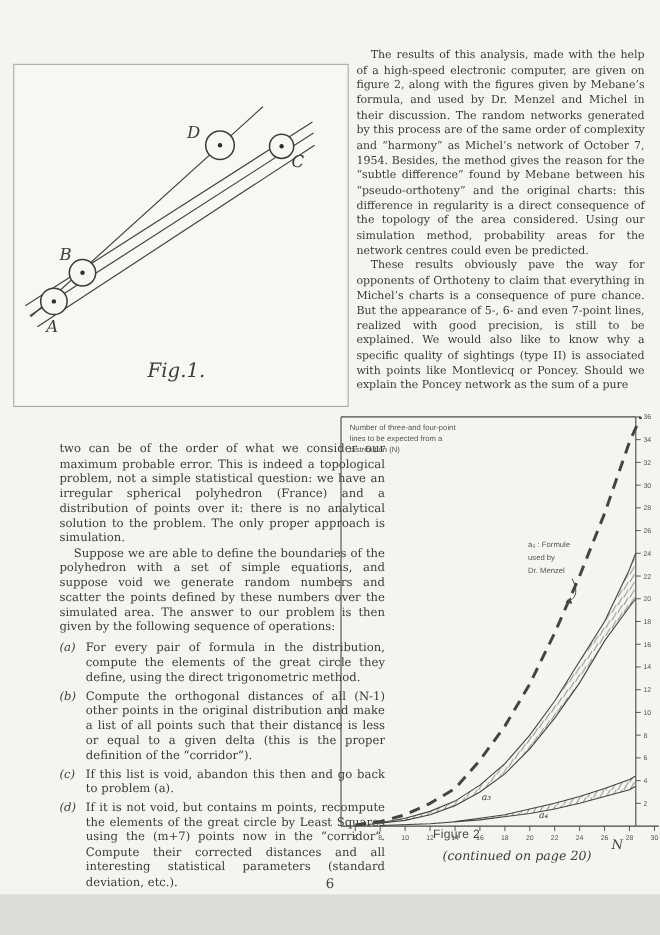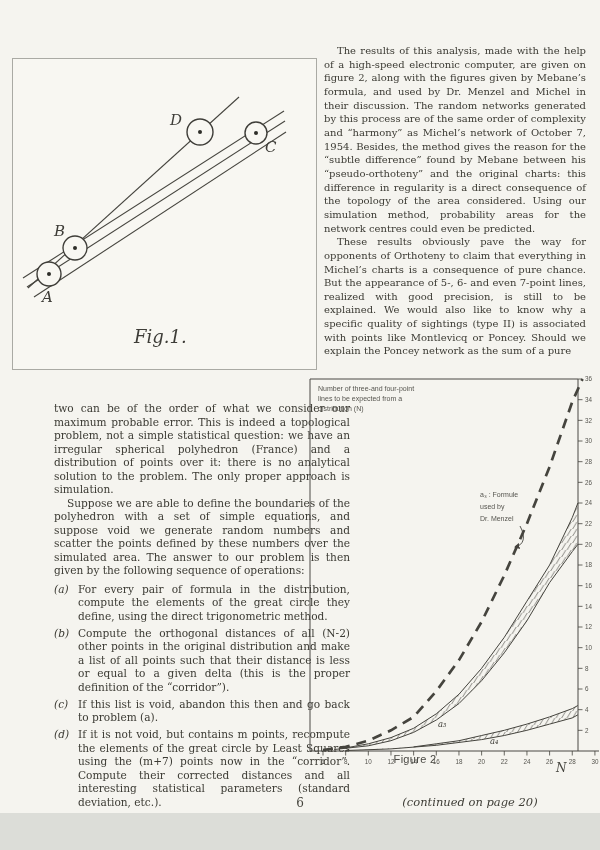--- a/index.html
+++ b/index.html
@@ -33,21 +33,21 @@
   .cannot{font-family:"Liberation Sans",sans-serif;font-size:7px;fill:#56554f;}
   .tick{font-family:"Liberation Sans",sans-serif;font-size:6.3px;fill:#56554f;}
   .clabel{font-family:"DejaVu Serif",serif;font-style:italic;font-size:8.5px;fill:#46453f;}
   .nlabel{font-family:"DejaVu Serif",serif;font-style:italic;font-size:12px;fill:#46453f;}
   .fig2-caption{
     position:absolute;left:330px;top:753px;width:170px;text-align:center;
     font-family:"Liberation Sans",sans-serif;font-size:11px;color:#4a4944;letter-spacing:.3px;
   }
   .continued{
     position:absolute;left:355px;top:771px;width:230px;text-align:center;
-    font-style:italic;font-size:11.5px;color:#3e3d36;margin-top:24px;
+    font-style:italic;font-size:11.5px;color:#3e3d36;
   }
   .page-num{position:absolute;left:0;top:796px;width:600px;text-align:center;font-size:12px;color:#45443d;}
 </style>
 </head>
 <body>
 
 <div class="fig1-box">
   <svg width="302" height="309" viewBox="0 0 302 309">
     <g stroke="#46453f" stroke-width="1.1">
       <line x1="15" y1="229" x2="226" y2="38"></line>
@@ -78,21 +78,21 @@
 <div class="col left-col">
   <p>two can be of the order of what we consider our maximum probable error.  This is indeed a topological problem, not a simple statistical question: we have an irregular spherical polyhedron (France) and a distribution of points over it: there is no analytical solution to the problem. The only proper approach is simulation.</p>
   <p class="indent">Suppose we are able to define the boundaries of the polyhedron with a set of simple equations, and suppose void we generate random numbers and scatter the points defined by these numbers over the simulated area.  The answer to our problem is then given by the following sequence of operations:</p>
   <div class="items">
     <div class="item">
       <span class="marker">(a)</span>
       <span class="itxt">For every pair of formula in the distribution, compute the elements of the great circle they define, using the direct trigonometric method.</span>
     </div>
     <div class="item">
       <span class="marker">(b)</span>
-      <span class="itxt">Compute the orthogonal distances of all (N-2) other points in the original distribution and make a list of all points such that their distance is less or equal to a given delta (this is the proper definition of the “corridor”).</span>
+      <span class="itxt">Compute the orthogonal distances of all (N-1) other points in the original distribution and make a list of all points such that their distance is less or equal to a given delta (this is the proper definition of the “corridor”).</span>
     </div>
     <div class="item">
       <span class="marker">(c)</span>
       <span class="itxt">If this list is void, abandon this then and go back to problem (a).</span>
     </div>
     <div class="item">
       <span class="marker">(d)</span>
       <span class="itxt">If it is not void, but contains m points, recompute the elements of the great circle by Least Squares using the (m+7) points now in the “corridor”.  Compute their corrected distances and all interesting statistical parameters (standard deviation, etc.).</span>
     </div>
   </div>

